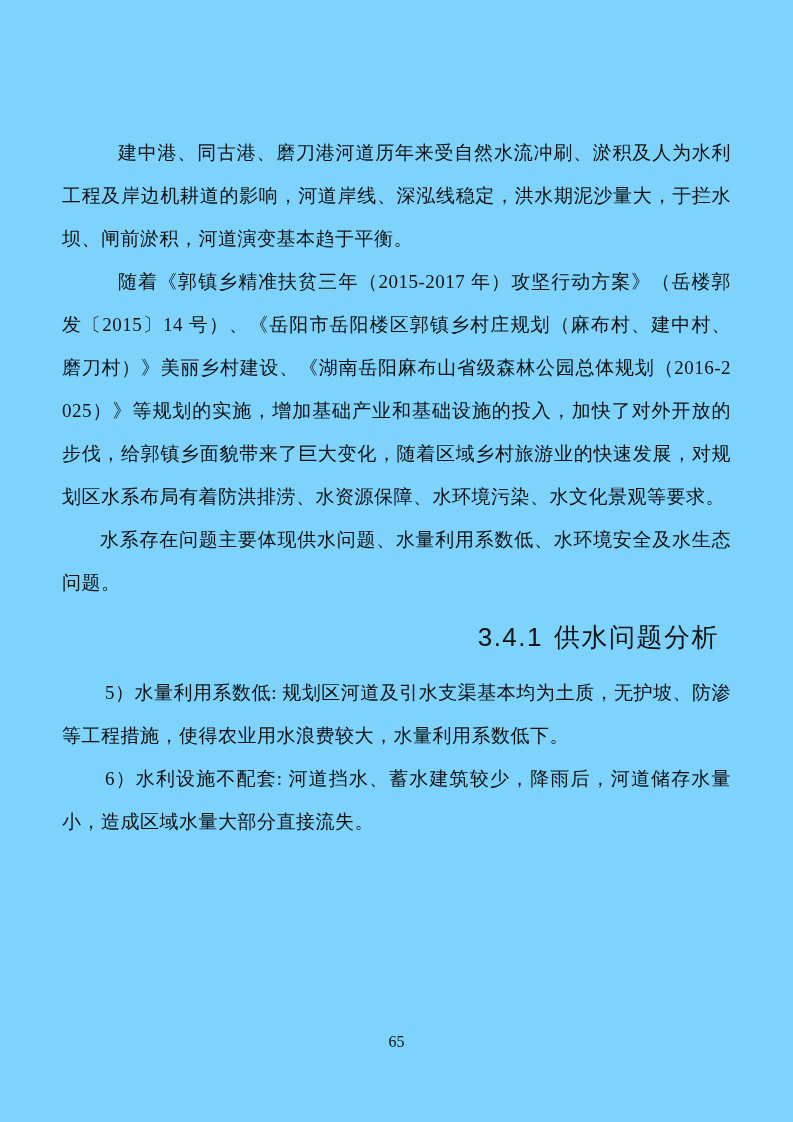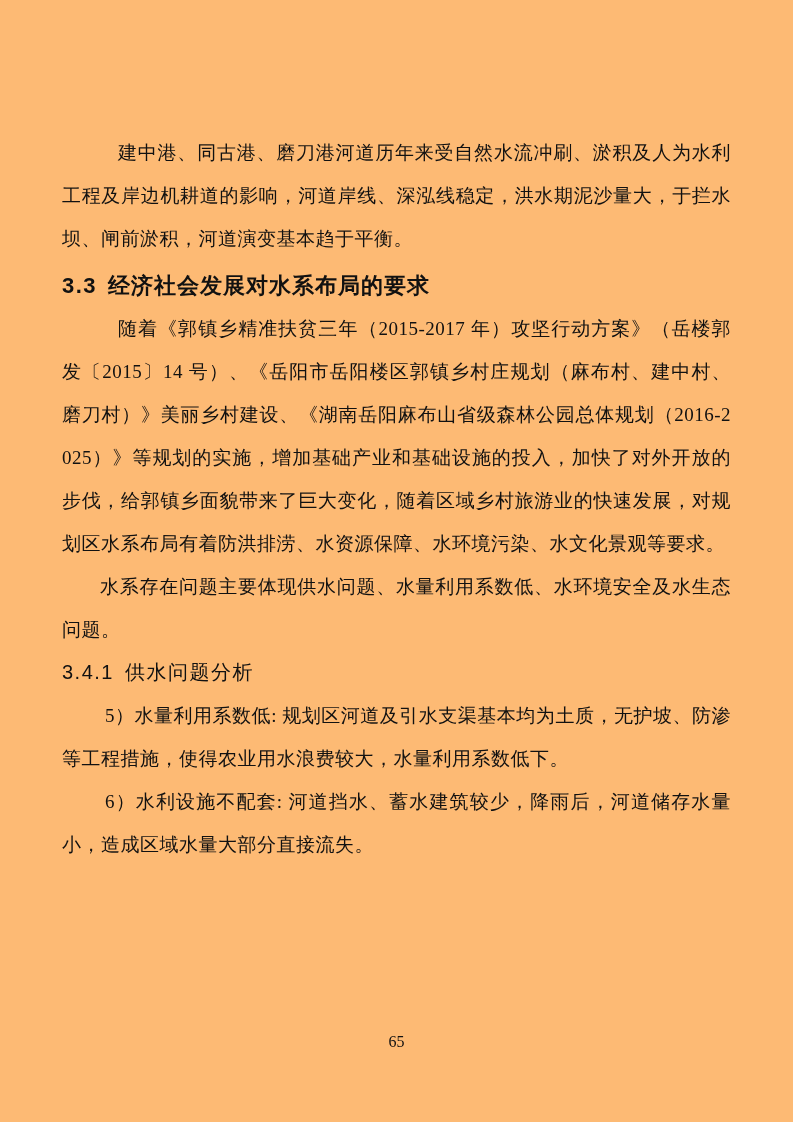--- a/index.html
+++ b/index.html
@@ -1,21 +1,21 @@
 <!DOCTYPE html>
 <html><head>
 <meta charset="utf-8">
 <style>
   html, body { margin: 0; padding: 0; background: #e8e8e8; }
   .page {
     position: relative;
     width: 793px;
     height: 1122px;
     margin: 0 auto;
-    background: #fdba74;
+    background: #7dd3fc;
     color: #111111;
     overflow: hidden;
   }
   .content {
     position: absolute;
     left: 62px;
     width: 669px;
     top: 131px;
   }
   p.body {
@@ -33,27 +33,28 @@
   h2.sec {
     margin: 4px 0 0 0;
     font-family: "Liberation Sans", "DejaVu Sans", sans-serif;
     font-weight: 700;
     font-size: 22px;
     line-height: 43px;
     letter-spacing: 1px;
     white-space: nowrap;
   }
   h3.subsec {
-    margin: 0;
+    margin: 12px;
     font-family: "Liberation Sans", "DejaVu Sans", sans-serif;
     font-weight: 400;
-    font-size: 20px;
+    font-size: 26px;
     line-height: 43px;
     letter-spacing: 1.5px;
     white-space: nowrap;
+    text-align: right;
   }
   .hnum { margin-right: 11px; letter-spacing: 1.5px; }
   .footer {
     position: absolute;
     left: 0;
     right: 0;
     top: 1032px;
     text-align: center;
     font-family: "Liberation Serif", "DejaVu Serif", serif;
     font-size: 16px;
@@ -62,21 +63,20 @@
   }
 </style>
 </head>
 <body>
 
 <div class="page">
   <div class="content">
 
     <p class="body indent-std">建中港、同古港、磨刀港河道历年来受自然水流冲刷、淤积及人为水利工程及岸边机耕道的影响，河道岸线、深泓线稳定，洪水期泥沙量大，于拦水坝、闸前淤积，河道演变基本趋于平衡。</p>
 
-    <h2 class="sec"><span class="hnum">3.3</span><span>经济社会发展对水系布局的要求</span></h2>
 
     <p class="body indent-std">随着《郭镇乡精准扶贫三年（2015-2017 年）攻坚行动方案》（岳楼郭发〔2015〕14 号）、《岳阳市岳阳楼区郭镇乡村庄规划（麻布村、建中村、磨刀村）》美丽乡村建设、《湖南岳阳麻布山省级森林公园总体规划（2016-2025）》等规划的实施，增加基础产业和基础设施的投入，加快了对外开放的步伐，给郭镇乡面貌带来了巨大变化，随着区域乡村旅游业的快速发展，对规划区水系布局有着防洪排涝、水资源保障、水环境污染、水文化景观等要求。</p>
 
 
     <p class="body indent-sm">水系存在问题主要体现供水问题、水量利用系数低、水环境安全及水生态问题。</p>
 
     <h3 class="subsec"><span class="hnum">3.4.1</span><span>供水问题分析</span></h3>
 
 
     <p class="body indent-num">5）水量利用系数低: 规划区河道及引水支渠基本均为土质，无护坡、防渗等工程措施，使得农业用水浪费较大，水量利用系数低下。</p>

